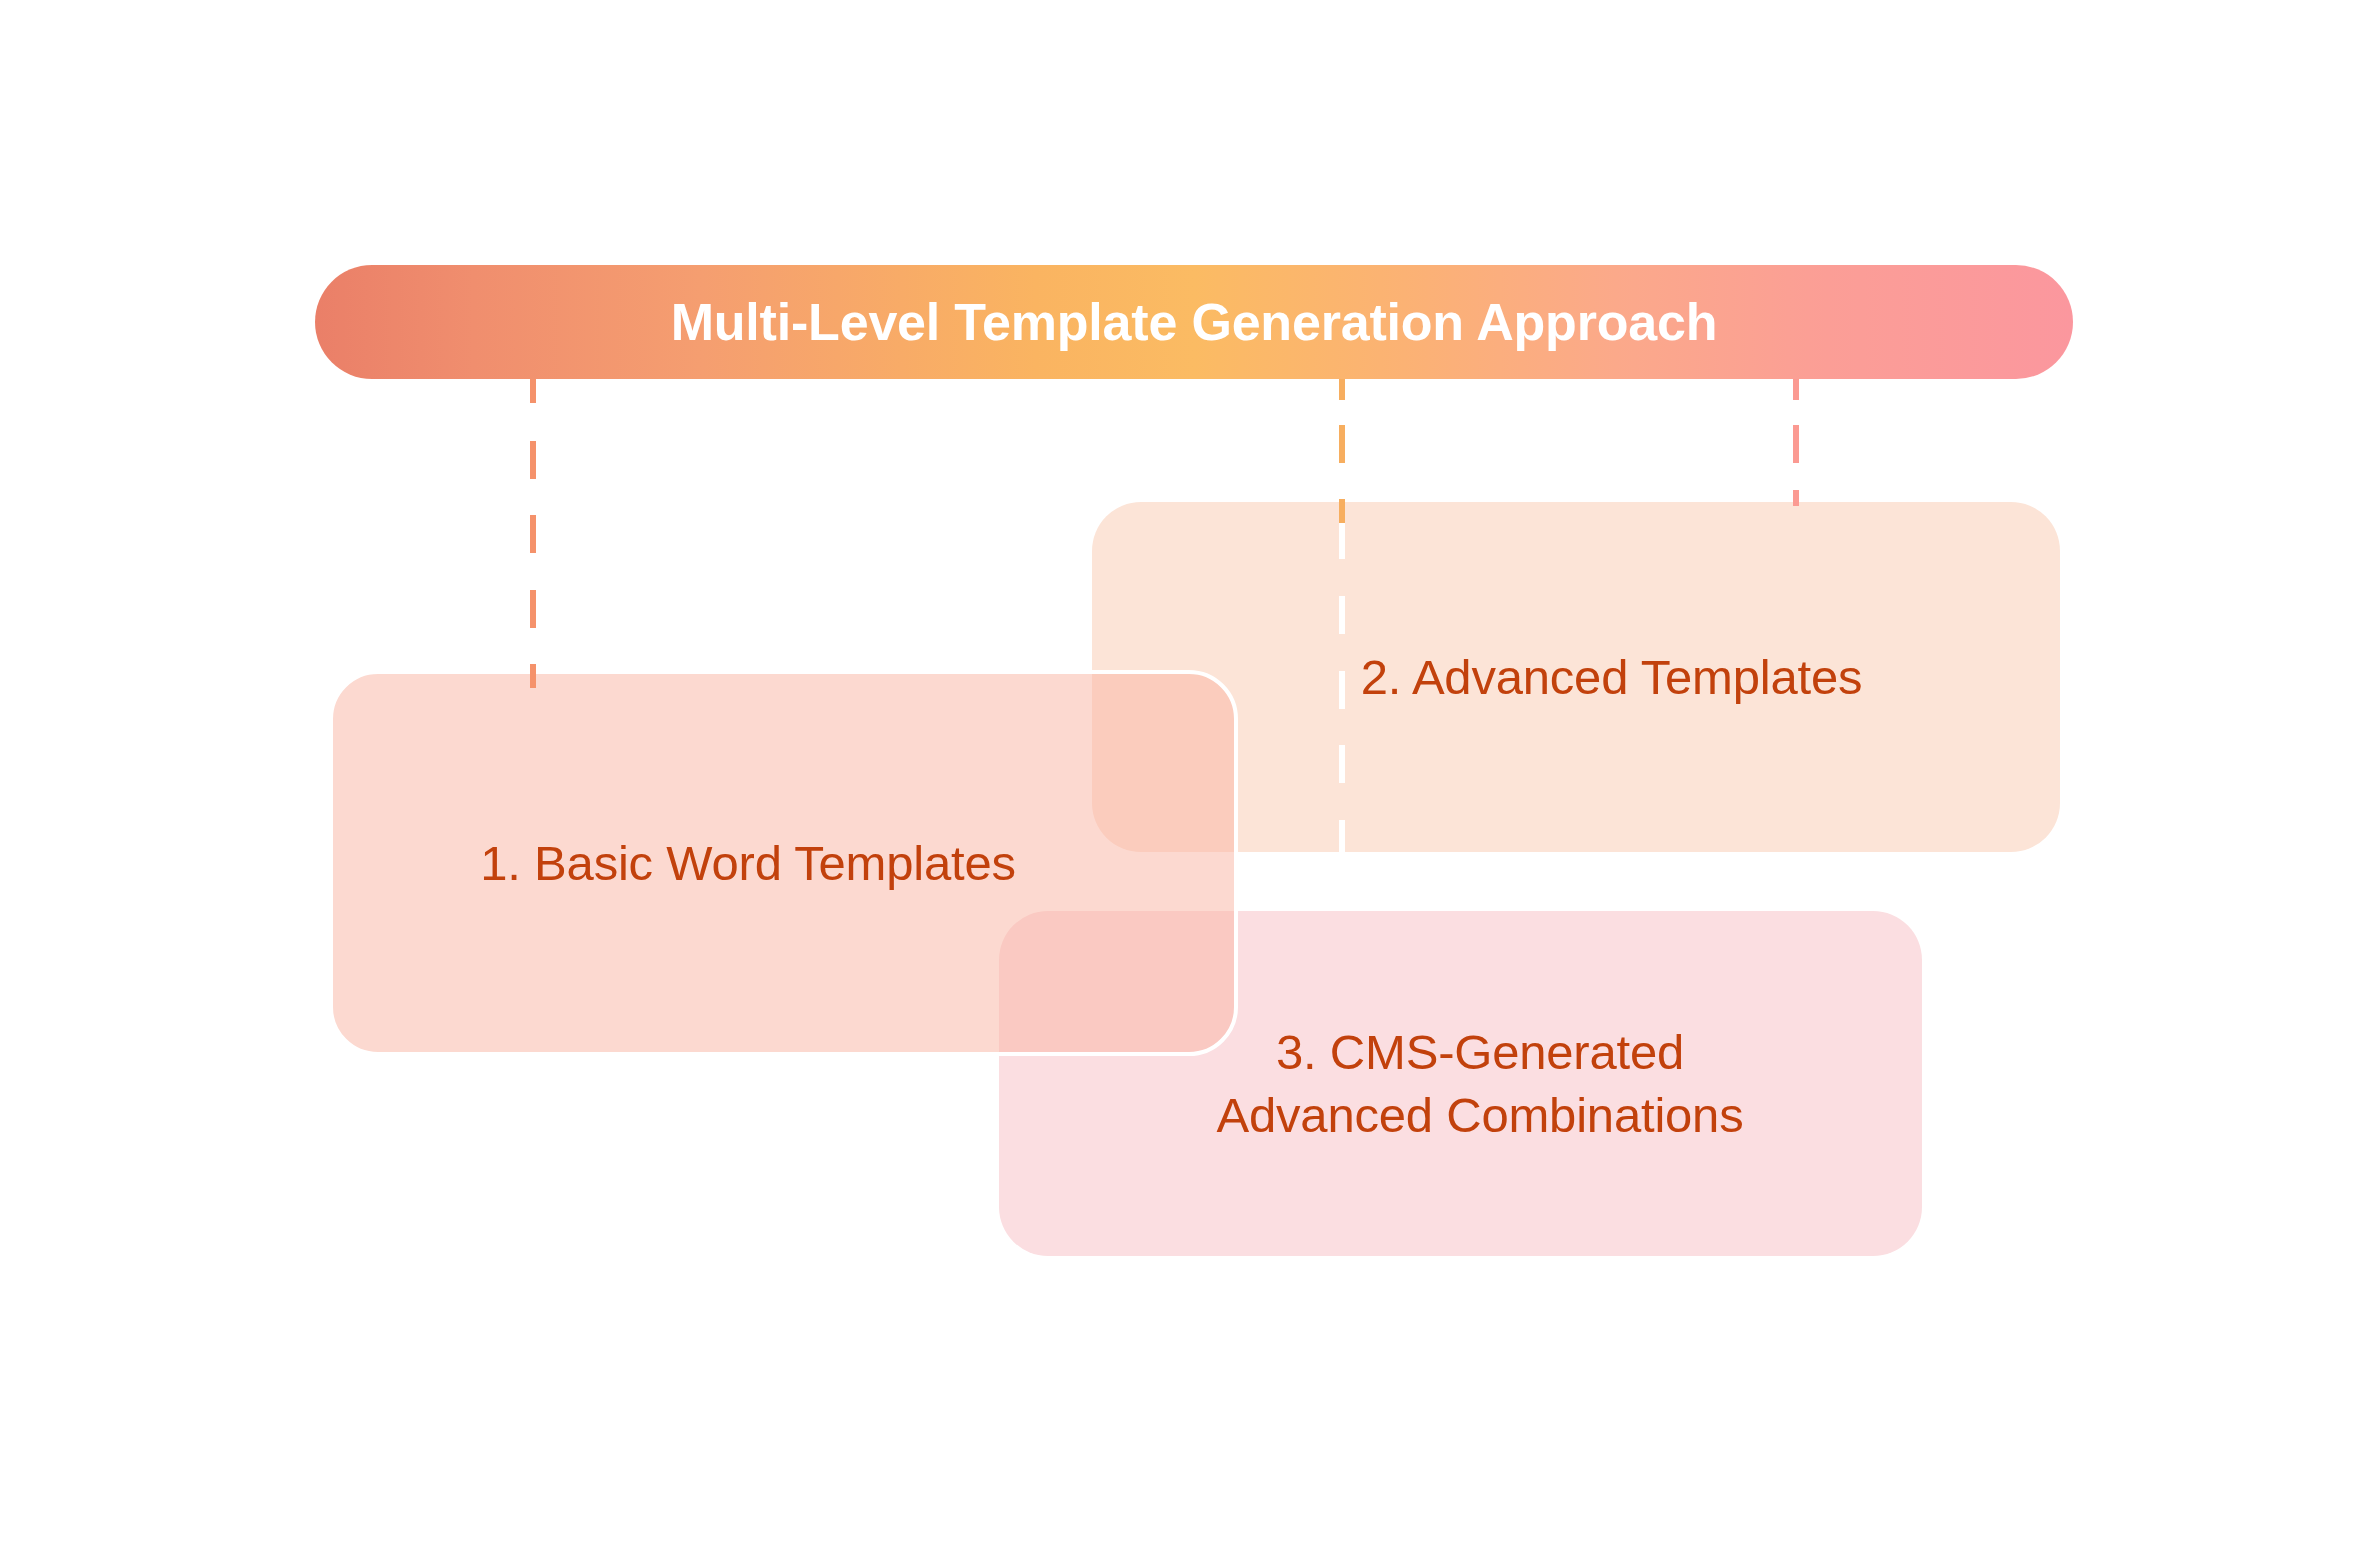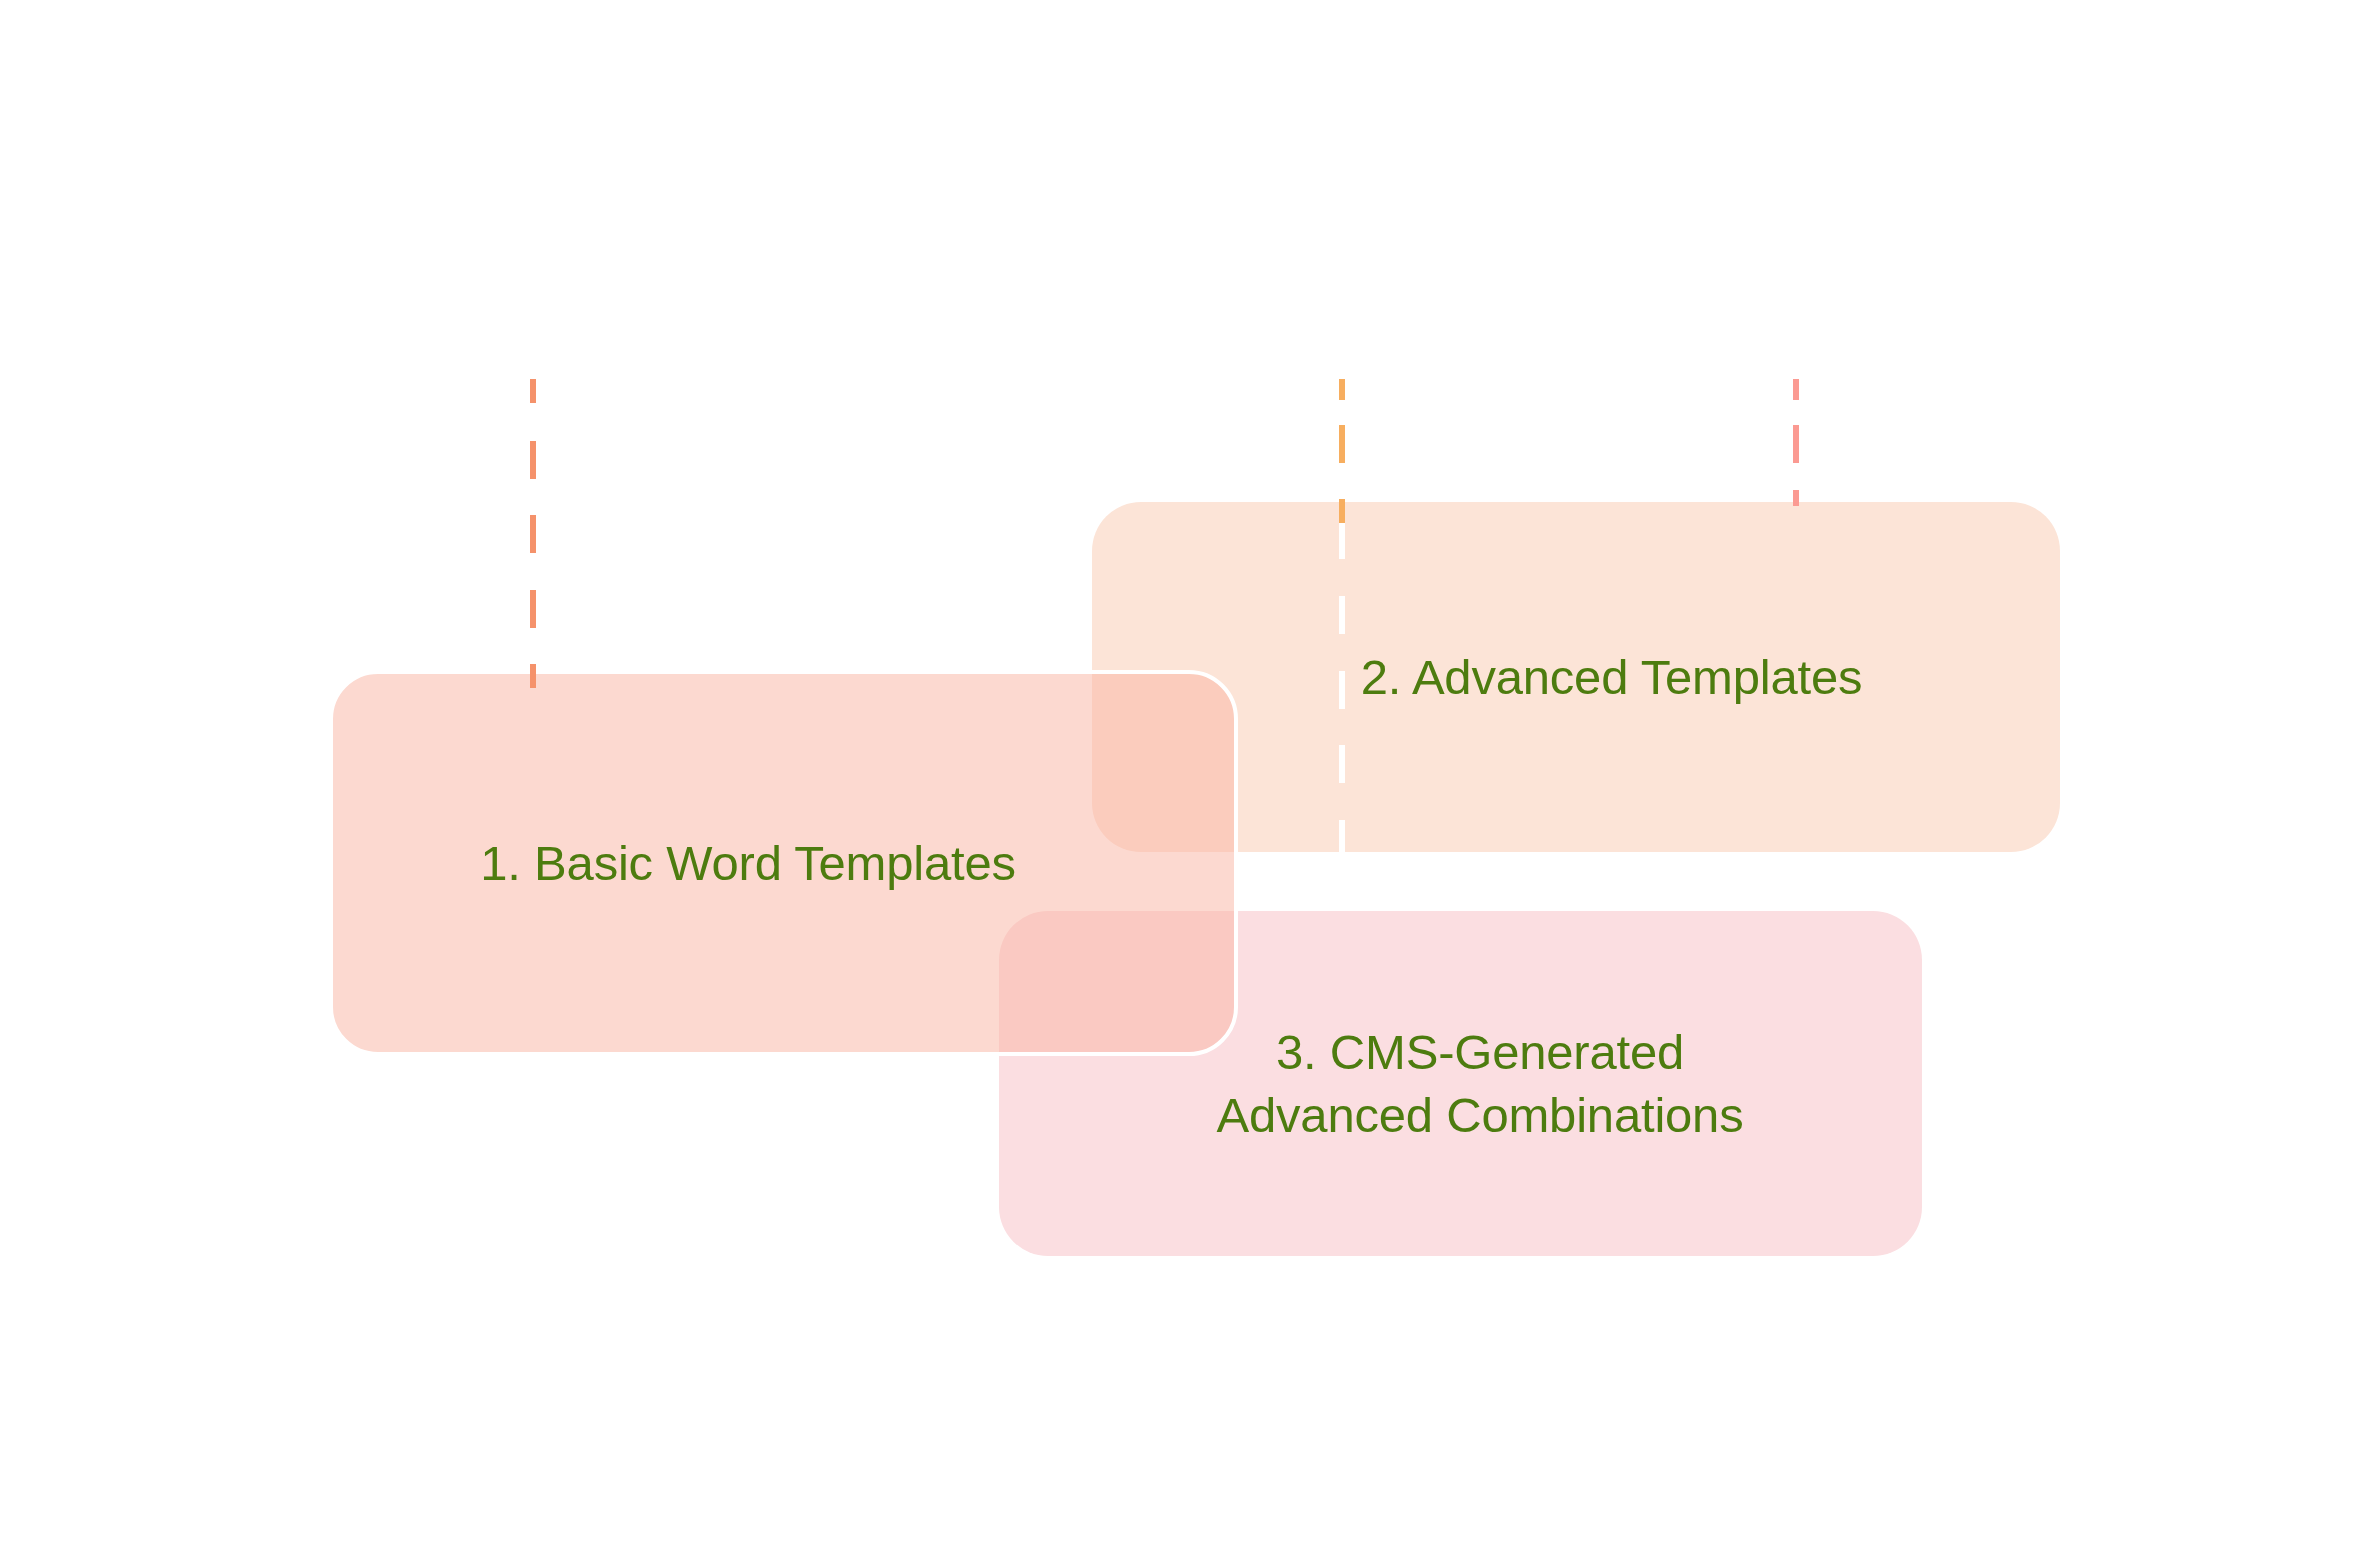--- a/index.html
+++ b/index.html
@@ -68,21 +68,21 @@
   
   .card {
     position: absolute;
     box-sizing: border-box;
     display: flex;
     align-items: center;
     justify-content: center;
     text-align: center;
   }
   .card-label {
-    color: #4d7c0f;
+    color: #c2410c;
     font-size: 49px;
     font-weight: normal;
     line-height: 1.28;
     letter-spacing: -0.2px;
   }
 
   
   #card-advanced {
     left: 1092px;
     top: 502px;
@@ -121,20 +121,23 @@
     padding-left: 8px;
     padding-right: 79px;
     align-items: center;
   }
 </style>
 </head>
 <body>
 
 <div id="canvas">
 
+  <div class="header-bar">
+    <span class="header-title">Multi-Level Template Generation Approach</span>
+  </div>
 
   <div class="connector" style="left:530px; top:379px; height:293px;">
     <div class="seg" style="top:0px;   height:24px; background:#f5926b;"></div>
     <div class="seg" style="top:62px;  height:38px; background:#f5926b;"></div>
     <div class="seg" style="top:136px; height:38px; background:#f5926b;"></div>
     <div class="seg" style="top:211px; height:38px; background:#f5926b;"></div>
     <div class="seg" style="top:285px; height:24px; background:#f5926b;"></div>
   </div>
 
   <div class="connector" style="left:1339px; top:379px; height:487px; z-index:25;">

